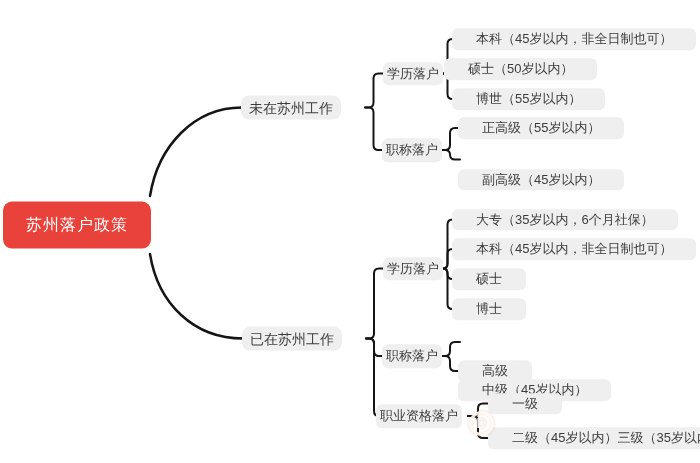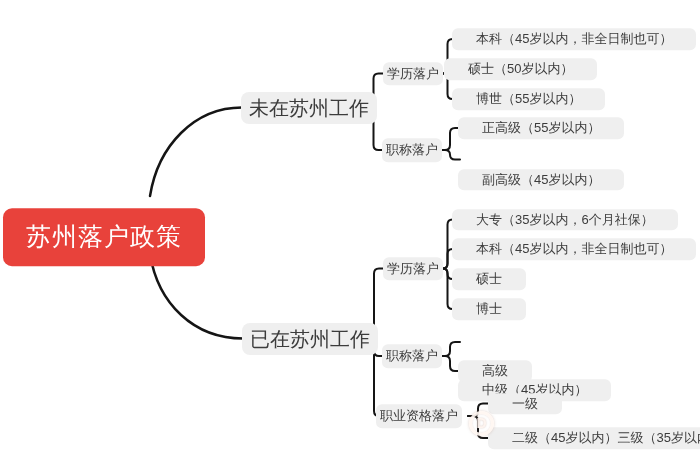--- a/index.html
+++ b/index.html
@@ -8,25 +8,24 @@
     font-family:"Liberation Sans","DejaVu Sans",sans-serif;
   }
   .canvas svg{position:absolute;left:0;top:0;z-index:1;}
   .node{
     position:absolute;transform:translateY(-50%);
     background:var(--node-bg,#efefef);color:var(--node-text,#3c3c3c);
     white-space:nowrap;z-index:2;box-sizing:border-box;
   }
   .node.root{
     background:var(--root-bg,#e8423b);color:var(--root-text,#ffffff);
-    font-size:25px;line-height:1.18;padding:14px 23px;border-radius:9px;
+    font-size:16px;line-height:1.18;padding:14px 23px;border-radius:9px;
     letter-spacing:1px;
-    margin-top:12px;
   }
-  .node.l1{font-size:20px;line-height:1.2;padding:4px 8px;border-radius:8px;}
+  .node.l1{font-size:14px;line-height:1.2;padding:4px 8px;border-radius:8px;}
   .node.l2{font-size:13px;line-height:1.2;padding:4px 4px;border-radius:6px;}
   .node.leaf{font-size:13px;line-height:1.2;padding:3px 24px;border-radius:6px;}
   .watermark{
     position:absolute;left:469px;top:405px;height:36px;
     display:flex;align-items:center;gap:6px;z-index:3;
     color:rgba(255,246,241,0.92);pointer-events:none;
   }
   .wm-icon{
     width:25px;height:25px;border:3px solid rgba(255,246,241,0.92);
     border-radius:50%;box-sizing:border-box;

